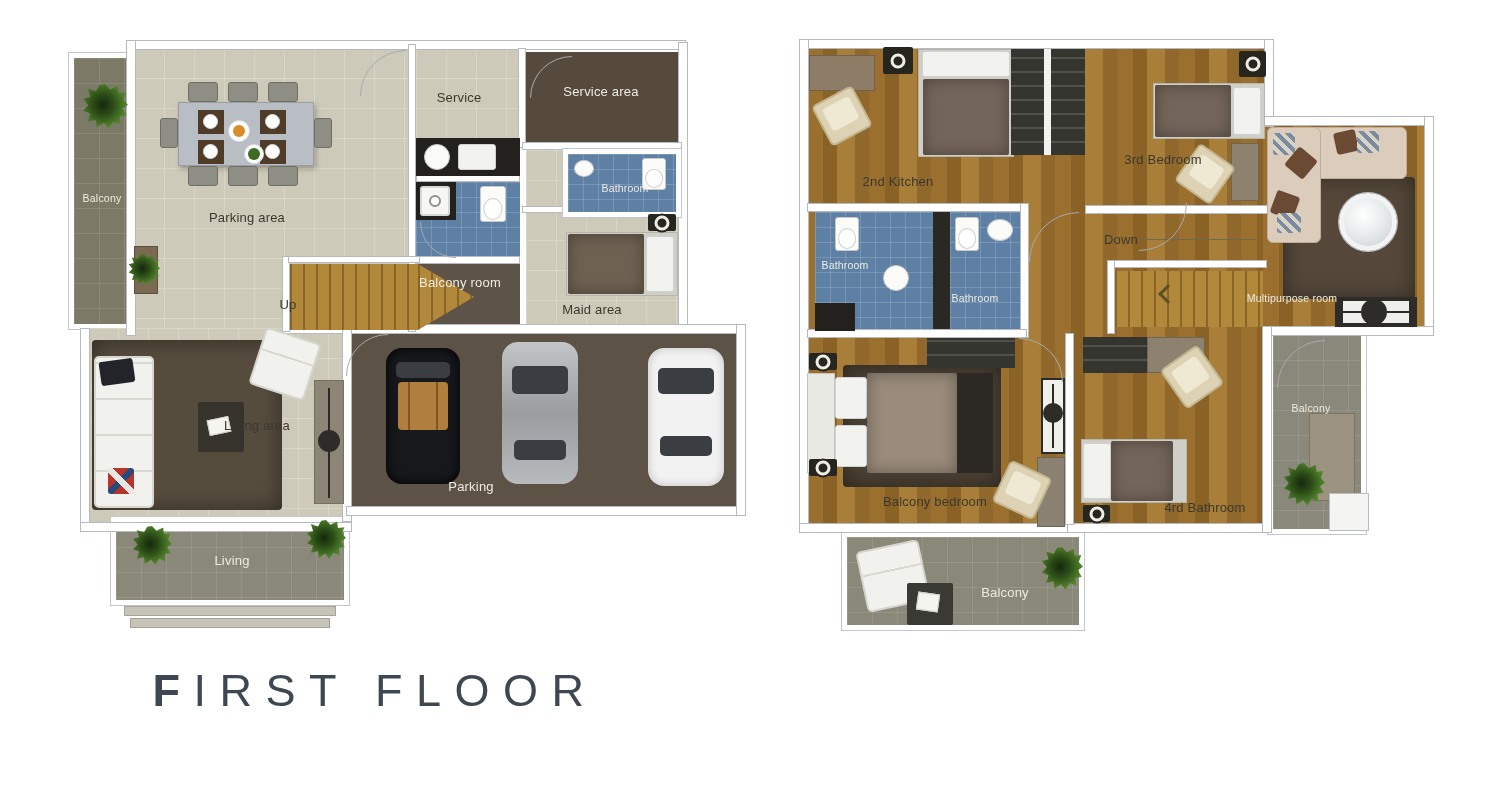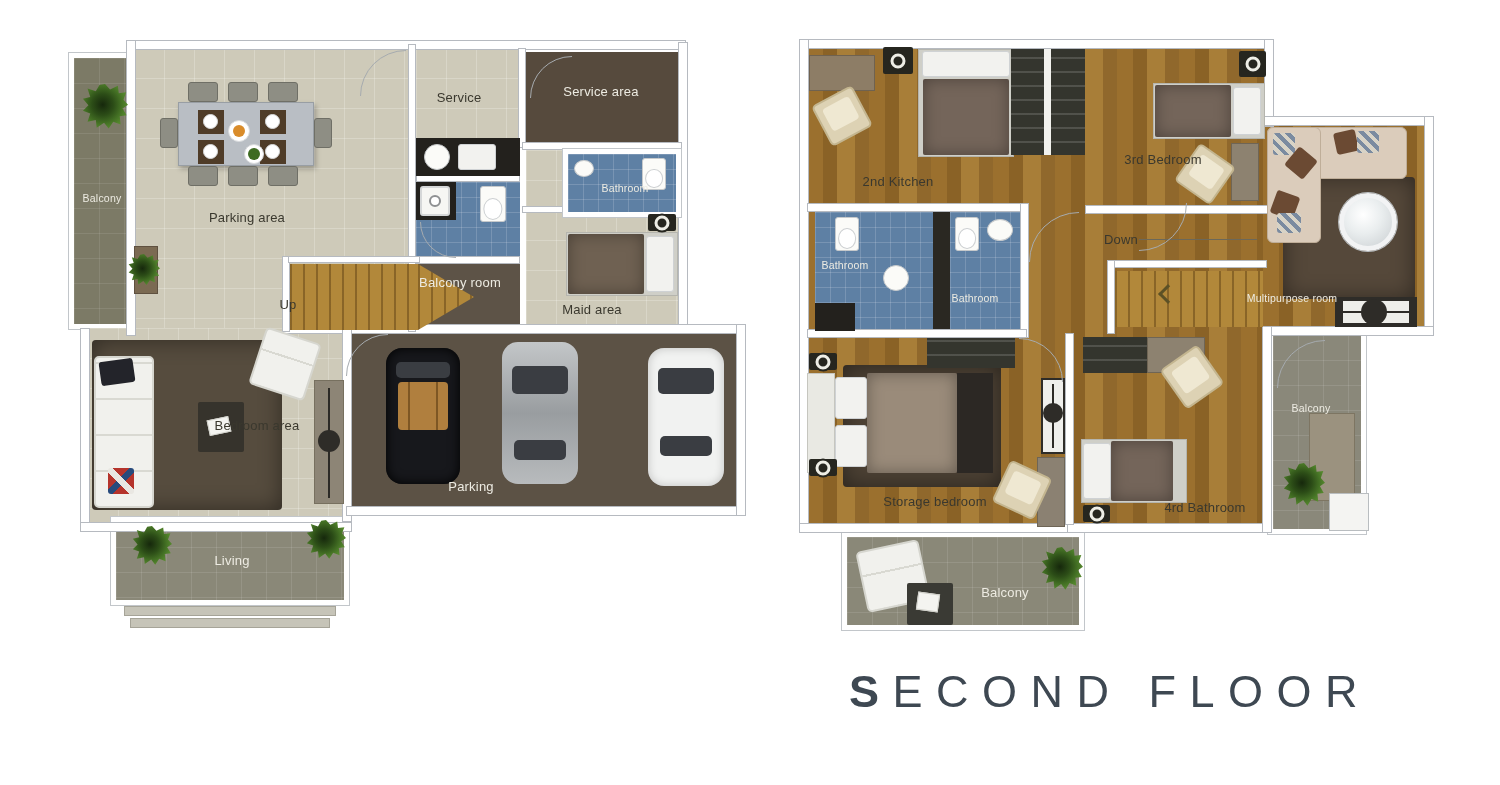--- a/index.html
+++ b/index.html
@@ -179,21 +179,21 @@
     <div class="arc" style="left:286px;top:294px;width:84px;height:84px;clip-path:inset(0 50% 50% 0);"></div>
 
     <span class="lbl light sm" style="left:42px;top:158px;">Balcony</span>
     <span class="lbl" style="left:187px;top:177px;">Parking area</span>
     <span class="lbl" style="left:399px;top:57px;">Service</span>
     <span class="lbl light" style="left:541px;top:51px;">Service area</span>
     <span class="lbl light sm" style="left:565px;top:148px;">Bathroom</span>
     <span class="lbl light" style="left:400px;top:242px;">Balcony room</span>
     <span class="lbl" style="left:532px;top:269px;">Maid area</span>
     <span class="lbl" style="left:204px;top:264px;margin-left:24px;">Up</span>
-    <span class="lbl" style="left:197px;top:385px;">Bedroom area</span>
+    <span class="lbl" style="left:197px;top:385px;">Living area</span>
     <span class="lbl light" style="left:411px;top:446px;">Parking</span>
     <span class="lbl light" style="left:172px;top:520px;">Living</span>
   </div>
 
   <div class="plan" style="left:795px;top:35px;width:660px;height:620px;">
 
     <div class="wood" style="left:12px;top:12px;width:461px;height:482px;"></div>
     <div class="wood" style="left:468px;top:85px;width:167px;height:211px;"></div>
     <div class="blue" style="left:20px;top:177px;width:118px;height:119px;"></div>
     <div style="left:138px;top:177px;width:17px;height:119px;background:#2a2822;"></div>
@@ -295,20 +295,20 @@
     <div class="arc" style="left:296px;top:120px;width:96px;height:96px;clip-path:inset(50% 0 0 50%);"></div>
     <div class="arc" style="left:482px;top:305px;width:96px;height:96px;clip-path:inset(0 50% 50% 0);"></div>
     <div class="arc" style="left:180px;top:303px;width:88px;height:88px;clip-path:inset(0 0 50% 50%);"></div>
 
     <span class="lbl" style="left:103px;top:146px;">2nd Kitchen</span>
     <span class="lbl" style="left:368px;top:124px;">3rd Bedroom</span>
     <span class="lbl light sm" style="left:50px;top:230px;">Bathroom</span>
     <span class="lbl light sm" style="left:180px;top:263px;">Bathroom</span>
     <span class="lbl" style="left:326px;top:204px;">Down</span>
     <span class="lbl light sm" style="left:497px;top:263px;">Multipurpose room</span>
-    <span class="lbl" style="left:140px;top:466px;">Storage bedroom</span>
+    <span class="lbl" style="left:140px;top:466px;">Balcony bedroom</span>
     <span class="lbl" style="left:410px;top:472px;">4rd Bathroom</span>
     <span class="lbl light sm" style="left:516px;top:373px;">Balcony</span>
     <span class="lbl light" style="left:210px;top:557px;">Balcony</span>
   </div>
 
-  <div class="plan-title" style="left:1110px;top:692px;">SECOND FLOOR</div>
+  <div class="plan-title" style="left:375px;top:691px;">FIRST FLOOR</div>
 </div>
 
 </body></html>

